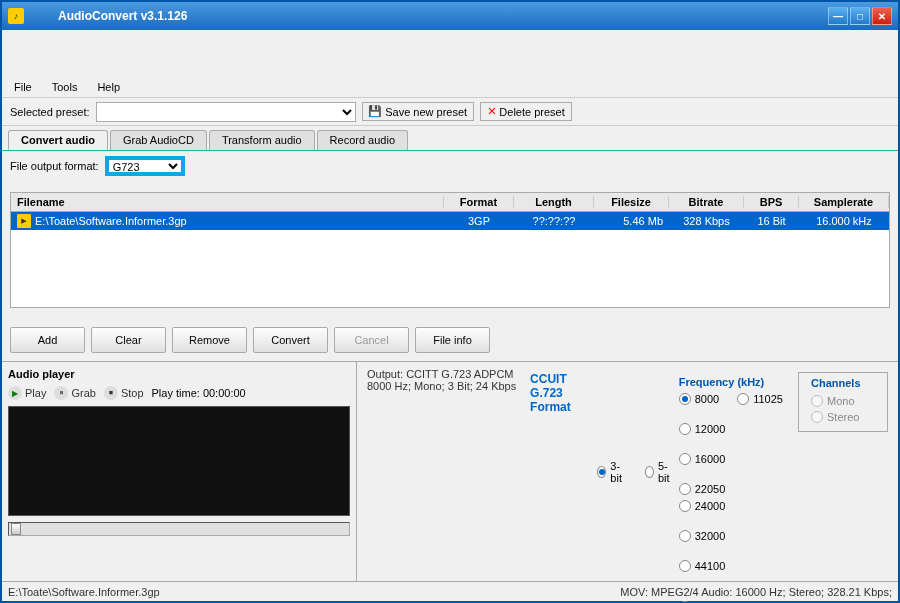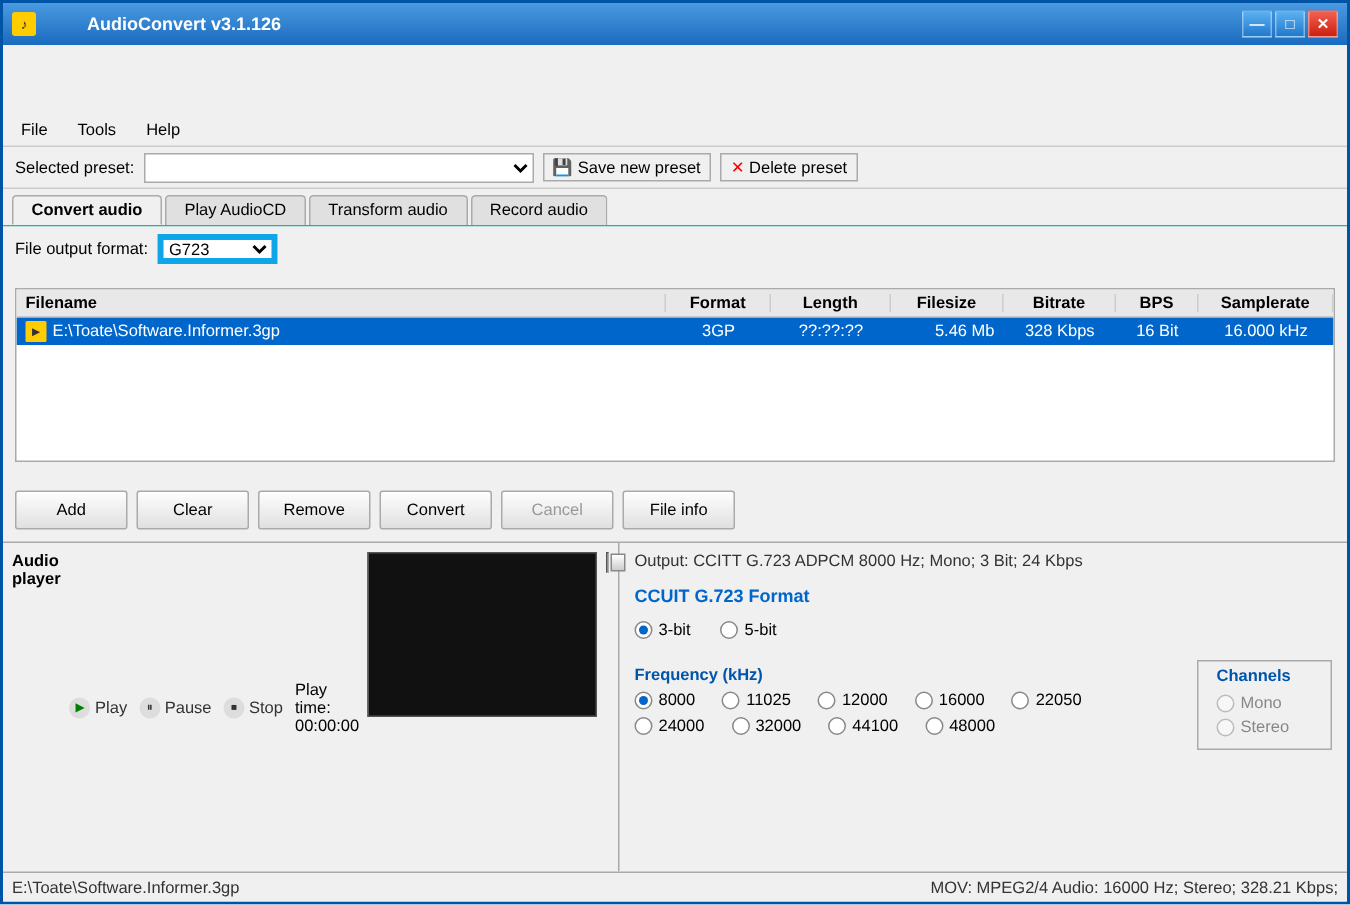--- a/index.html
+++ b/index.html
@@ -232,25 +232,25 @@
     
     .bottom-area {
       border-top: 1px solid #aaa;
       display: flex;
       background: #f0f0f0;
       height: 220px;
     }
 
     
     .audio-player {
-      width: 411px;
+      width: 355px;
       border-right: 1px solid #aaa;
       padding: 6px;
       display: flex;
-      flex-direction: row;
+      flex-direction: column;
       gap: 6px;
     }
     .player-title { font-size: 11px; font-weight: bold; }
     .player-controls {
       display: flex;
       align-items: center;
       gap: 8px;
     }
     .player-btn {
       display: flex;
@@ -295,22 +295,23 @@
       position: absolute;
       top: 0;
       left: 2px;
     }
 
     
     .format-panel {
       flex: 1;
       padding: 6px 10px;
       display: flex;
-      flex-direction: column;
+      flex-direction: row;
       gap: 6px;
+      justify-content: flex-end;
     }
     .output-info {
       font-size: 11px;
       color: #333;
     }
     .format-panel-title {
       font-size: 12px;
       color: #0066cc;
       font-weight: bold;
       margin-top: 4px;
@@ -439,21 +440,21 @@
       <span>Save new preset</span>
     </button>
     <button class="preset-btn">
       <span style="color:red;">✕</span>
       <span>Delete preset</span>
     </button>
   </div>
 
   <div class="tabs">
     <div class="tab active">Convert audio</div>
-    <div class="tab">Play AudioCD</div>
+    <div class="tab">Grab AudioCD</div>
     <div class="tab">Transform audio</div>
     <div class="tab">Record audio</div>
   </div>
 
   <div class="format-bar">
     <span class="format-label">File output format:</span>
     <select class="format-select">
       <option>G723</option>
       <option>MP3</option>
       <option>WAV</option>
@@ -500,21 +501,21 @@
 
     <div class="audio-player">
       <div class="player-title">Audio player</div>
       <div class="player-controls">
         <button class="player-btn">
           <div class="btn-icon" style="color:green;">▶</div>
           <span>Play</span>
         </button>
         <button class="player-btn">
           <div class="btn-icon">⏸</div>
-          <span>Pause</span>
+          <span>Grab</span>
         </button>
         <button class="player-btn">
           <div class="btn-icon">⏹</div>
           <span>Stop</span>
         </button>
         <span class="playtime">
           <span>Play time:</span>
           <span>00:00:00</span>
         </span>
       </div>

